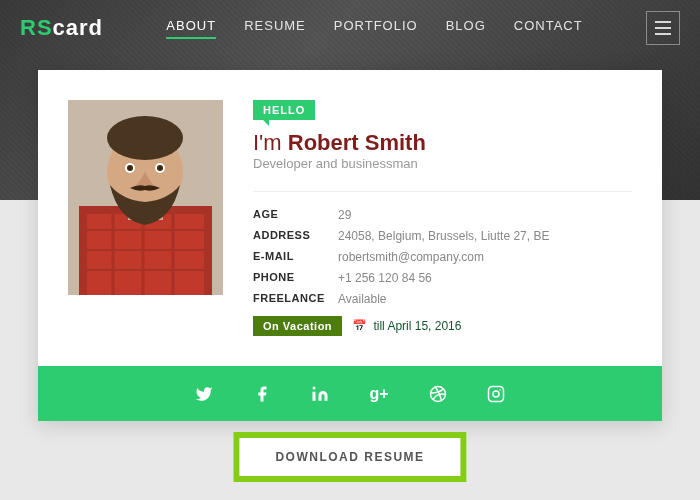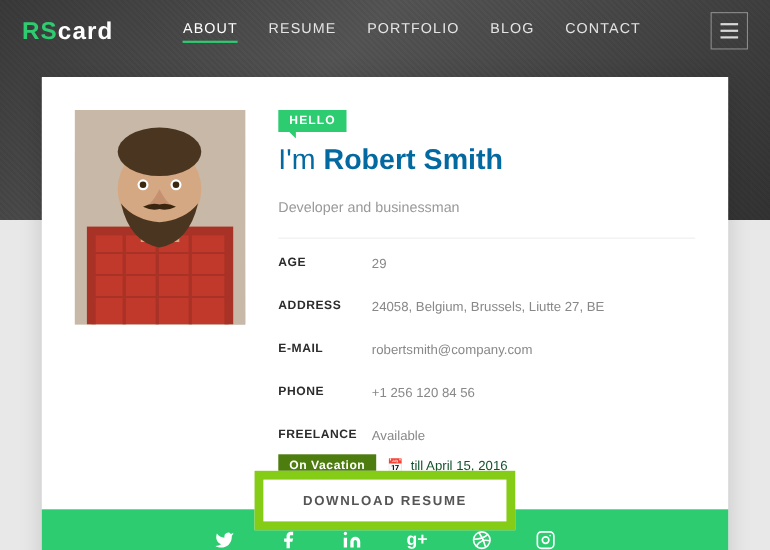--- a/index.html
+++ b/index.html
@@ -165,42 +165,42 @@
       bottom: -6px;
       left: 10px;
       width: 0;
       height: 0;
       border-left: 6px solid transparent;
       border-right: 0px solid transparent;
       border-top: 6px solid #2ecc71;
     }
 
     .name-line {
-      font-size: 26px;
-      color: #0369a1;
-      margin-bottom: 20px;
+      font-size: 22px;
+      color: #7f1d1d;
+      margin-bottom: 0;
       font-weight: 300;
     }
 
     .name-line strong {
       font-weight: 700;
     }
 
     .subtitle {
       font-size: 13px;
       color: #999;
       margin-bottom: 16px;
       padding-bottom: 20px;
       border-bottom: 1px solid #eee;
     }
 
     .info-grid {
       display: grid;
       grid-template-columns: 85px 1fr;
-      row-gap: 25px;
+      row-gap: 7px;
       font-size: 12px;
     }
 
     .info-label {
       color: #2c2c2c;
       font-weight: 600;
       letter-spacing: 0.5px;
       text-transform: uppercase;
       font-size: 11px;
     }
@@ -259,21 +259,21 @@
     
     .download-section {
       position: absolute;
       bottom: 18px;
       left: 50%;
       transform: translateX(-50%);
       z-index: 5;
     }
 
     .download-btn {
-      border: 8px solid #84cc16;
+      border: 6px solid #84cc16;
       background: #fff;
       color: #555;
       font-size: 12px;
       font-weight: 600;
       letter-spacing: 1.5px;
       text-transform: uppercase;
       padding: 12px 36px;
       cursor: pointer;
     }
   </style>

